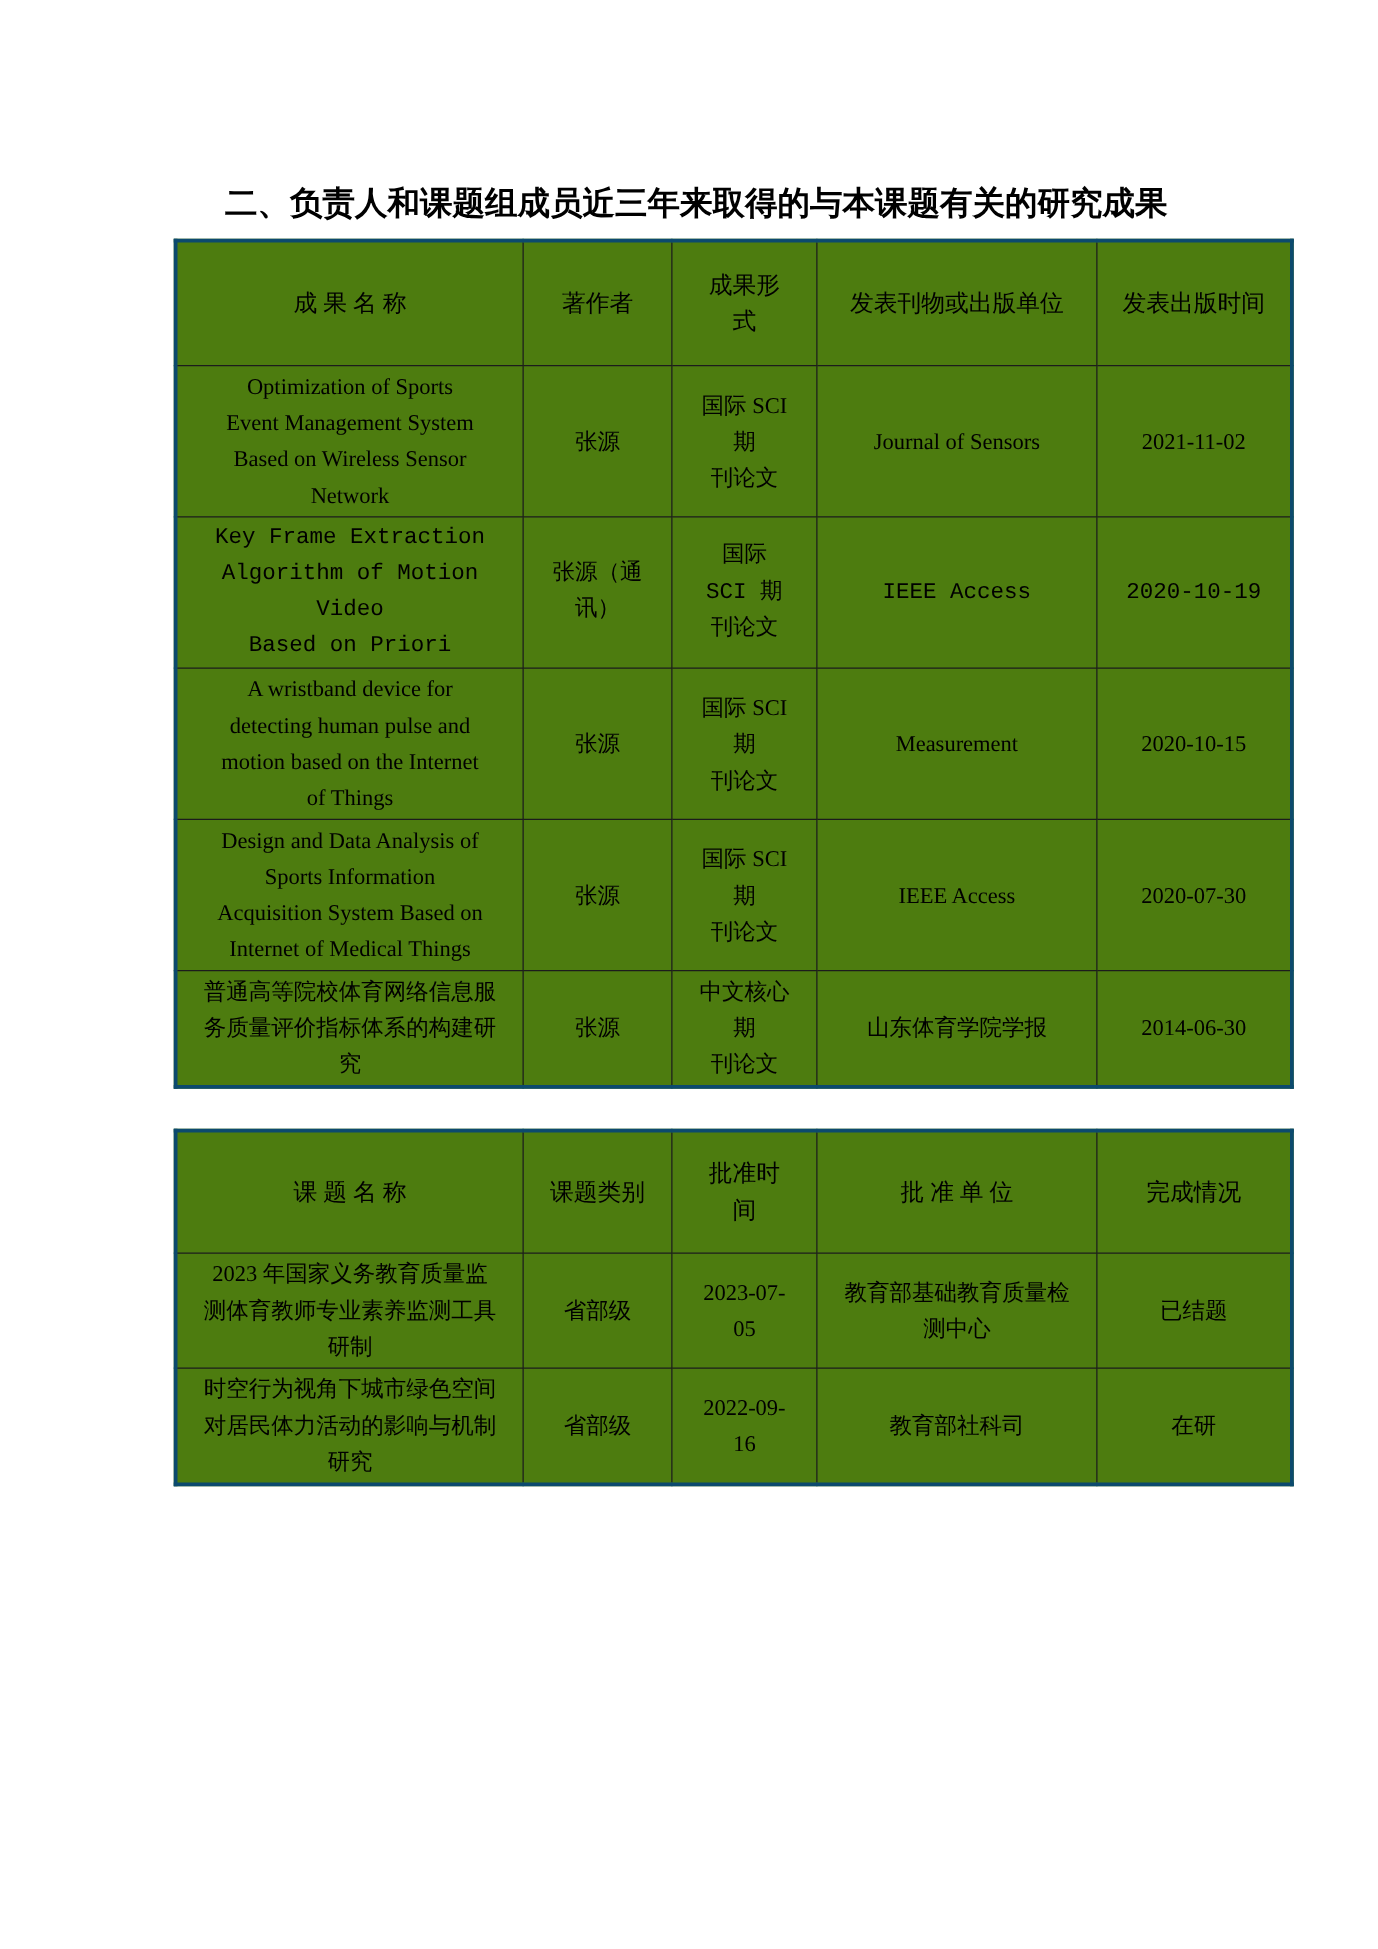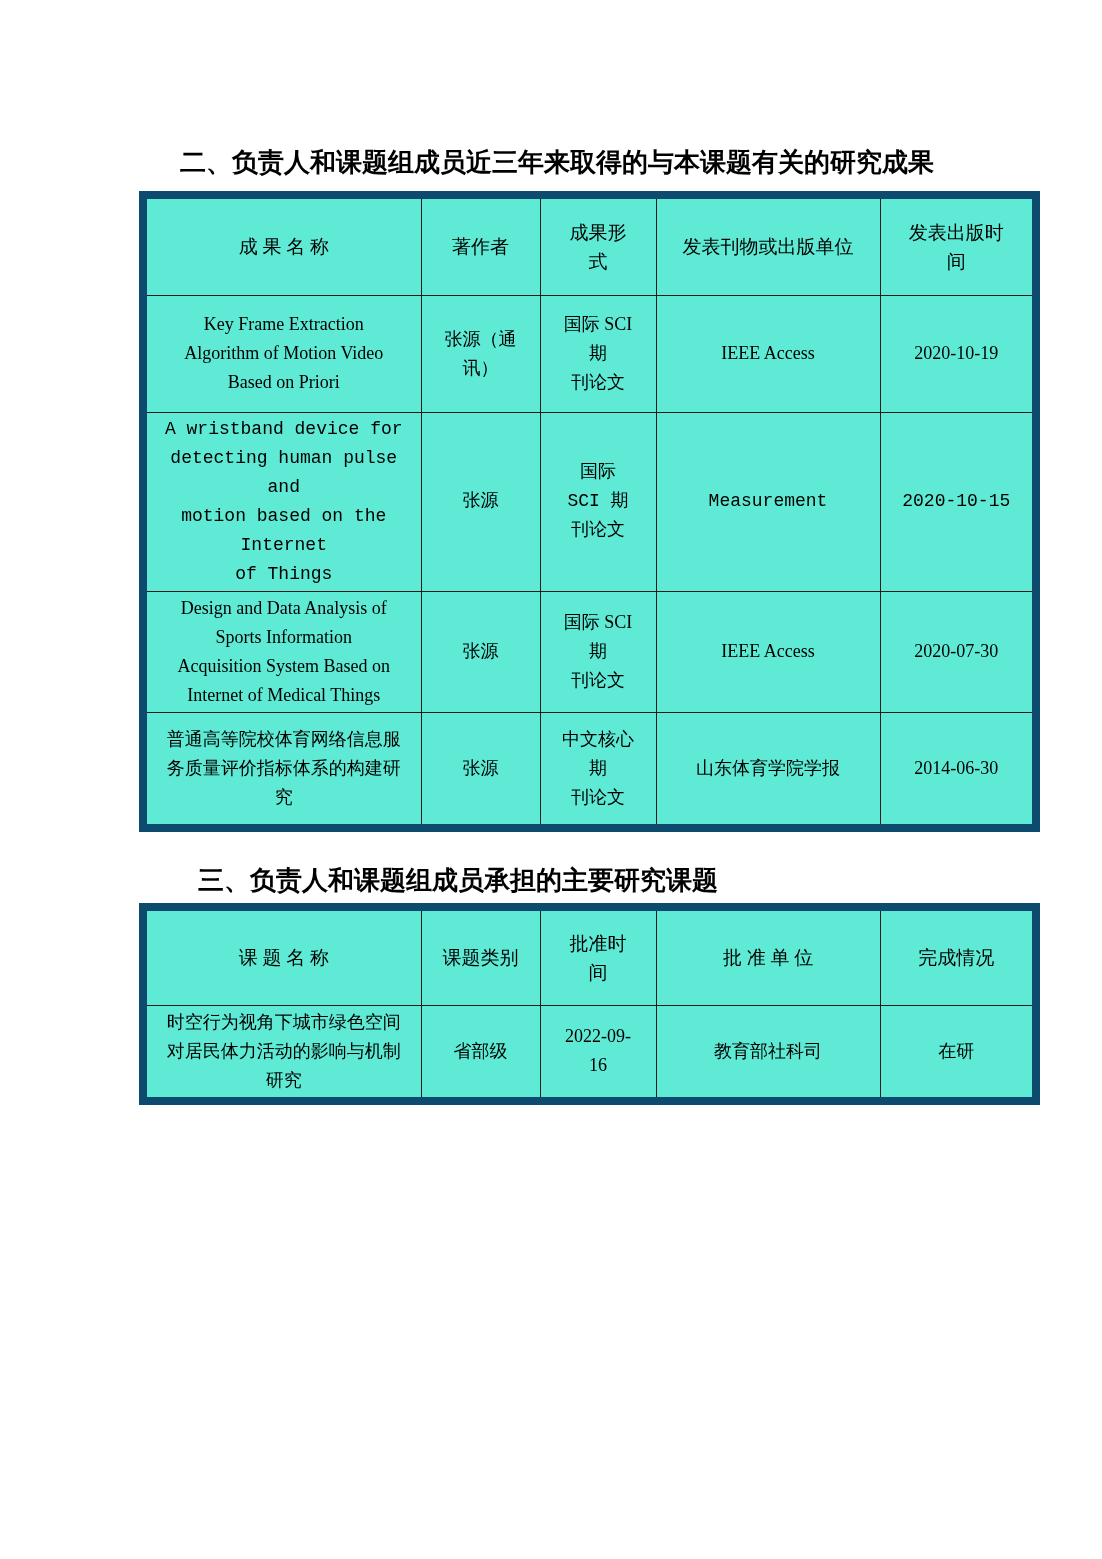--- a/index.html
+++ b/index.html
@@ -33,22 +33,22 @@
   }
   .sec2-title { left: 180px; top: 146px; }
   .sec3-title { left: 198px; top: 864px; }
 
   table.doc-table {
     position: absolute;
     left: 139px;
     border-collapse: collapse;
     table-layout: fixed;
     width: 896px;
-    background: #5eead4;
-    border: 8px solid #0c4a6e;
+    background: #4d7c0f;
+    border: 3px solid #0c4a6e;
   }
   .tbl1 { top: 191px; }
   .tbl2 { top: 903px; }
 
   table.doc-table th,
   table.doc-table td {
     border: 1.5px solid #1c1c1c;
     text-align: center;
     vertical-align: middle;
     font-weight: normal;
@@ -99,20 +99,31 @@
     </colgroup>
     <tbody>
       <tr>
         <th>成 果 名 称</th>
         <th>著作者</th>
         <th>成果形式</th>
         <th>发表刊物或出版单位</th>
         <th>发表出版时间</th>
       </tr>
       <tr>
+        <td>Optimization of Sports
+Event Management System
+Based on Wireless Sensor
+Network</td>
+        <td>张源</td>
+        <td>国际 SCI 期
+刊论文</td>
+        <td>Journal of Sensors</td>
+        <td>2021-11-02</td>
+      </tr>
+      <tr>
         <td>Key Frame Extraction
 Algorithm of Motion Video
 Based on Priori</td>
         <td>张源（通讯）</td>
         <td>国际 SCI 期
 刊论文</td>
         <td>IEEE Access</td>
         <td>2020-10-19</td>
       </tr>
       <tr>
@@ -143,39 +154,48 @@
 究</td>
         <td>张源</td>
         <td>中文核心期
 刊论文</td>
         <td>山东体育学院学报</td>
         <td>2014-06-30</td>
       </tr>
     </tbody>
   </table>
 
-  <h2 class="sec-title sec3-title">三、负责人和课题组成员承担的主要研究课题</h2>
 
   <table class="doc-table tbl2">
     <colgroup>
       <col class="c1">
         <col class="c2">
         <col class="c3">
         <col class="c4">
         <col class="c5">
     </colgroup>
     <tbody>
       <tr>
         <th>课 题 名 称</th>
         <th>课题类别</th>
         <th>批准时间</th>
         <th>批 准 单 位</th>
         <th>完成情况</th>
       </tr>
       <tr>
+        <td>2023 年国家义务教育质量监
+测体育教师专业素养监测工具
+研制</td>
+        <td>省部级</td>
+        <td>2023-07-05</td>
+        <td>教育部基础教育质量检
+测中心</td>
+        <td>已结题</td>
+      </tr>
+      <tr>
         <td>时空行为视角下城市绿色空间
 对居民体力活动的影响与机制
 研究</td>
         <td>省部级</td>
         <td>2022-09-16</td>
         <td>教育部社科司</td>
         <td>在研</td>
       </tr>
     </tbody>
   </table>

